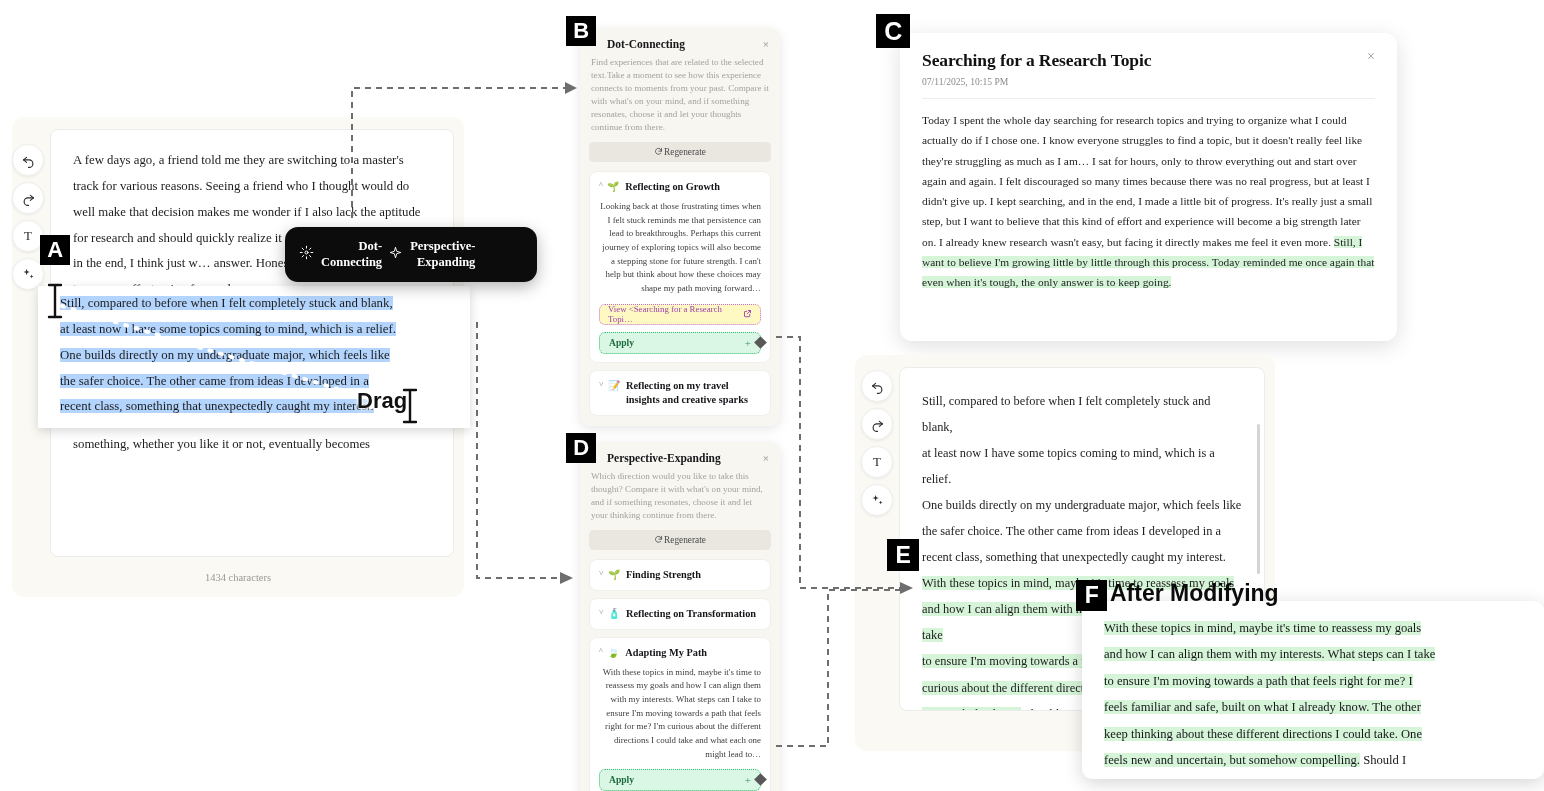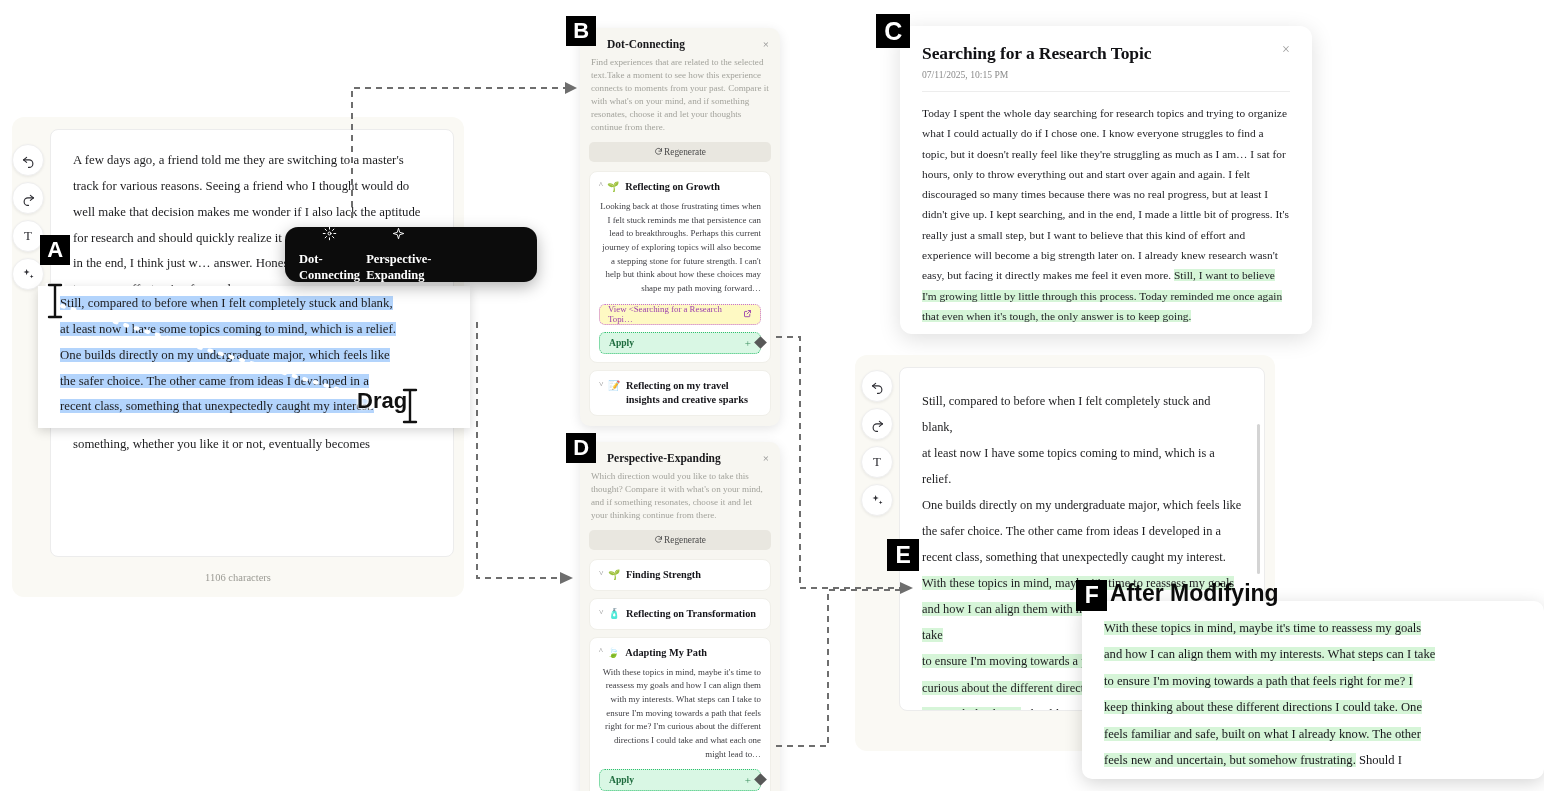--- a/index.html
+++ b/index.html
@@ -97,22 +97,21 @@
     z-index: 50;
     box-shadow: 0 5px 16px rgba(0,0,0,.3);
   }
   #aibar .ibtn {
     display: flex; align-items: center; gap: 7px;
     color: #fff;
     font-family: "Liberation Serif", serif;
     font-weight: 700;
     font-size: 12.5px;
     line-height: 1.22;
-    text-align: left;
-    flex-direction: column;
+    text-align: right;
   }
   #aibar .lbl { white-space: pre-line; }
   #aibar .ic { flex: 0 0 auto; }
 
   
   .spanel {
     position: absolute;
     width: 200px;
     background: #f7f6f1;
     border-radius: 10px;
@@ -184,22 +183,22 @@
   }
   .applybtn .plus { font-size: 11px; color: #3c8f5f; font-weight: 400; }
   .anchor {
     position: absolute; right: -5px; top: 50%;
     width: 9px; height: 9px; margin-top: -4.5px;
     background: #585858; transform: rotate(45deg);
   }
 
   
   #panelC {
-    position: absolute; left: 900px; top: 26px;
-    width: 412px; height: 308px;
+    position: absolute; left: 900px; top: 33px;
+    width: 497px; height: 308px;
     background: #fff;
     border-radius: 12px;
     box-shadow: 0 5px 22px rgba(0,0,0,.13);
     padding: 17px 22px 0 22px;
   }
   #panelC .ctitlerow { display: flex; align-items: flex-start; justify-content: space-between; }
   #panelC h1 {
     font-family: "Liberation Serif", serif;
     font-weight: 700; font-size: 17.5px; color: #111114;
     letter-spacing: -.1px;
@@ -311,21 +310,21 @@
         </svg>
     </div>
 
     <div class="sheet">
       <div class="sheet-inner">
         <div class="doc-p">A few days ago, a friend told me they are switching to a master's track for various reasons. Seeing a friend who I thought would do well make that decision makes me wonder if I also lack the aptitude for research and should quickly realize it and find another path. But in the end, I think just w… answer. Honestly, I've been lazy, and it's tr… more effort going forward.</div>
         <div class="doc-p">Should I stick with what I've been doing consistently, or should I challenge myself with something new? Am I just being too much of a coward, afraid to try something new? Many thoughts come to mind.</div>
         <div class="doc-p">In a video I watched yesterday, they said that sticking with something, whether you like it or not, eventually becomes</div>
       </div>
     </div>
-    <div class="charcount">1106 characters</div>
+    <div class="charcount">1434 characters</div>
   </div>
 
   <div id="dragSel">
     <div class="inner">
       <div class="dl"><span class="hl">Still, compared to before when I felt completely stuck and blank,</span></div>
       <div class="dl"><span class="hl">at least now I have some topics coming to mind, which is a relief.</span></div>
       <div class="dl"><span class="hl">One builds directly on my undergraduate major, which feels like</span></div>
       <div class="dl"><span class="hl">the safer choice. The other came from ideas I developed in a</span></div>
       <div class="dl"><span class="hl">recent class, something that unexpectedly caught my interest.</span></div>
     </div>
@@ -510,23 +509,23 @@
       <div id="Escroll"></div>
     </div>
     <div class="charcount">166</div>
   </div>
 
   <div id="panelFtitle">After Modifying</div>
   <div id="panelF">
     <div class="fl"><span class="ghl">With these topics in mind, maybe it's time to reassess my goals</span></div>
     <div class="fl"><span class="ghl">and how I can align them with my interests. What steps can I take</span></div>
     <div class="fl"><span class="ghl">to ensure I'm moving towards a path that feels right for me? I</span></div>
+    <div class="fl"><span class="ghl">feels familiar and safe, built on what I already know. The other</span></div>
     <div class="fl"><span class="ghl">keep thinking about these different directions I  could take. One</span></div>
-    <div class="fl"><span class="ghl">feels familiar and safe, built on what I already know. The other</span></div>
-    <div class="fl"><span class="ghl">feels new and uncertain, but somehow frustrating.</span><span>   Should I</span></div>
+    <div class="fl"><span class="ghl">feels new and uncertain, but somehow compelling.</span><span>   Should I</span></div>
   </div>
 
   <div class="badge" style="left:40px;top:235px;width:30px;height:30px;font-size:22px">A</div>
   <div class="badge" style="left:566px;top:16px;width:30px;height:30px;font-size:22px">B</div>
   <div class="badge" style="left:876px;top:14px;width:34px;height:34px;font-size:25px">C</div>
   <div class="badge" style="left:566px;top:433px;width:30px;height:30px;font-size:22px">D</div>
   <div class="badge" style="left:887px;top:539px;width:32px;height:32px;font-size:23px">E</div>
   <div class="badge" style="left:1076px;top:580px;width:31px;height:31px;font-size:23px">F</div>
 
 </div>

